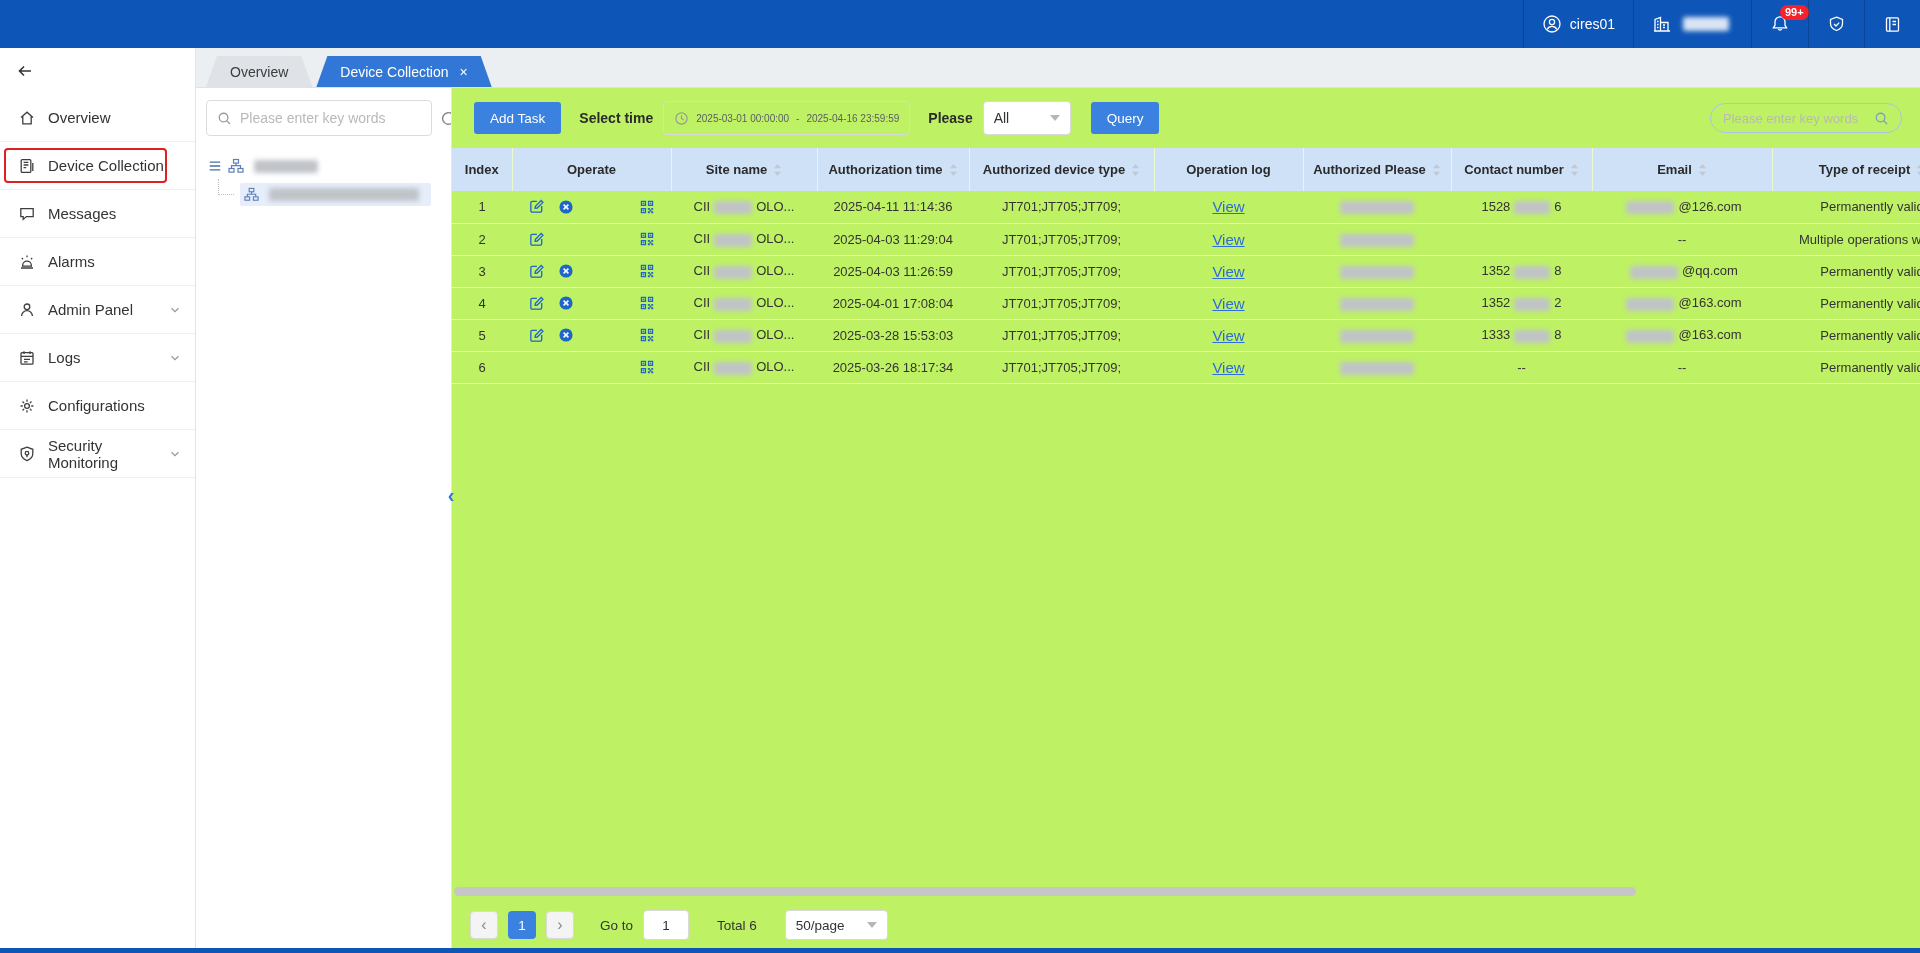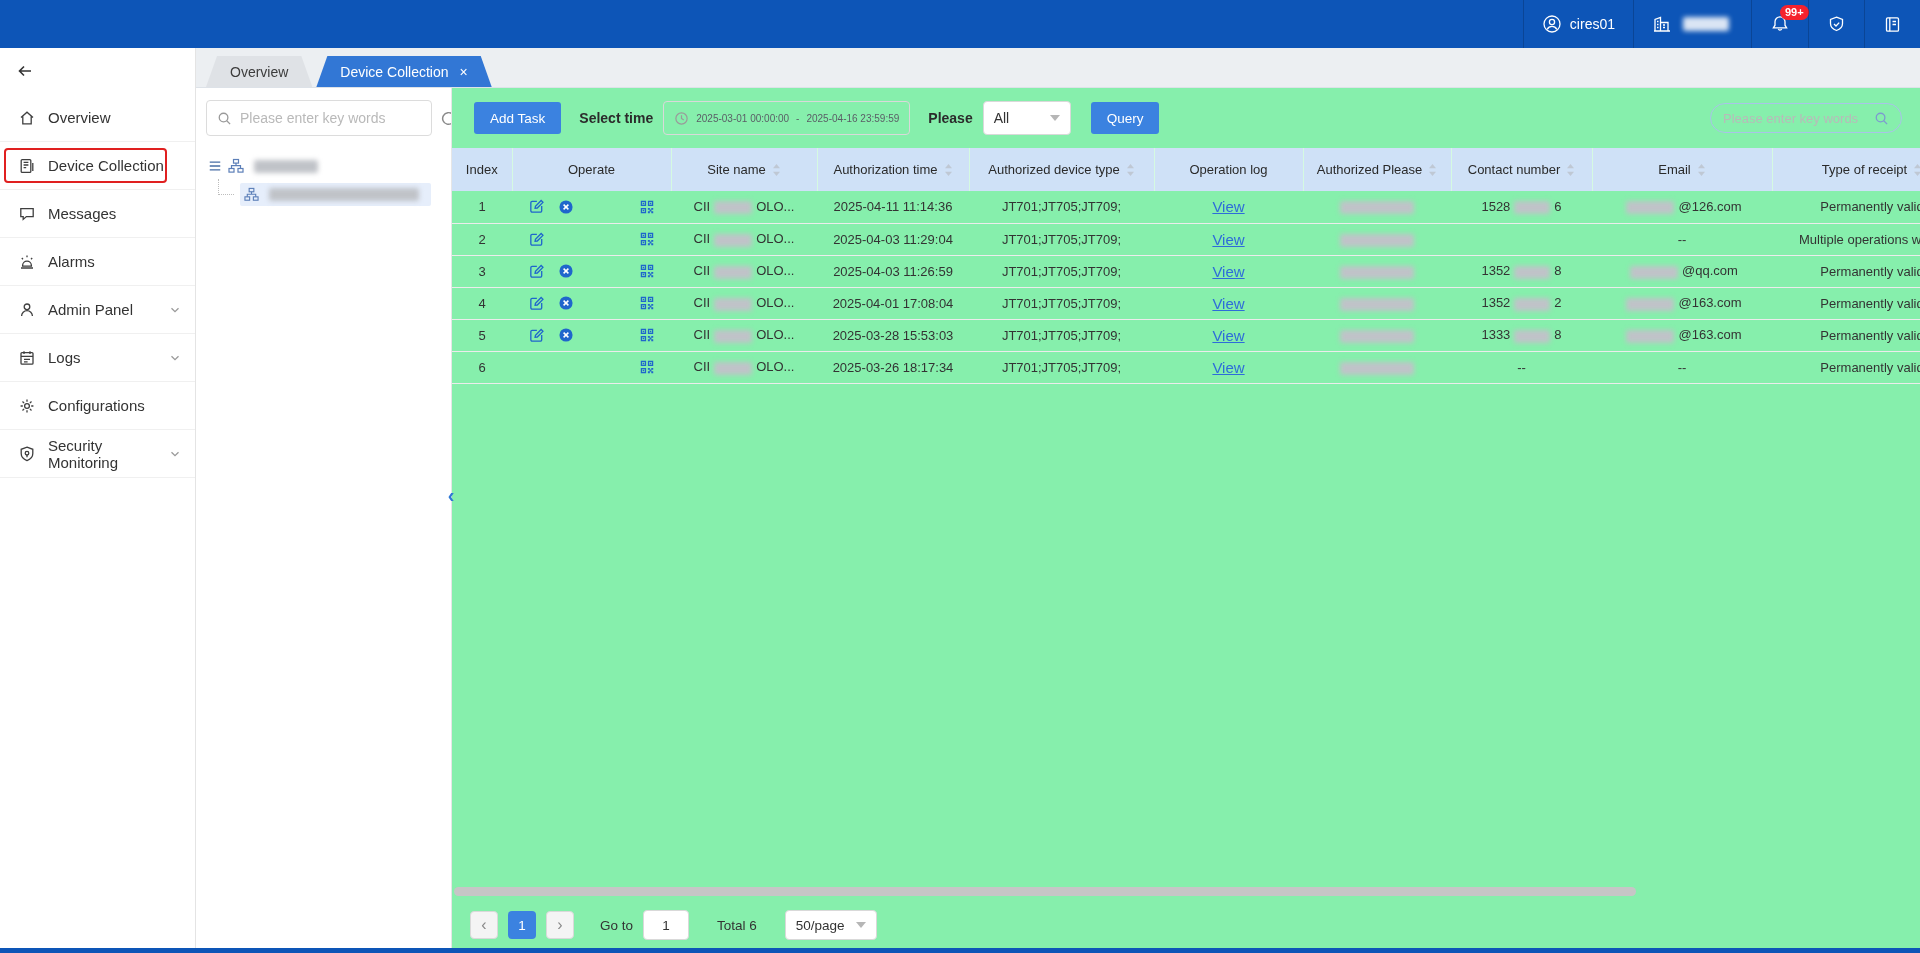--- a/index.html
+++ b/index.html
@@ -39,55 +39,55 @@
 .tree-search-box{flex:1;height:36px;border:1px solid #dcdcdc;border-radius:4px;display:flex;align-items:center;padding:0 10px;gap:8px;background:#fff}
 .tree-search-box input{border:0;outline:0;flex:1;min-width:0;font-size:14px;color:#333;background:transparent;font-family:"Liberation Sans",sans-serif}
 .tree-search-box input::placeholder{color:#b9b9b9}
 .refresh-btn{display:inline-flex;cursor:pointer}
 .tree-node{display:flex;align-items:center;gap:6px;height:28px;padding-left:12px;cursor:pointer;font-size:13px}
 .tree-node.child{padding-left:22px}
 .tree-guide{width:16px;height:16px;border-left:1px dotted #bdbdbd;border-bottom:1px dotted #bdbdbd;transform:translateY(-7px);flex:0 0 16px}
 .tree-node.selected .sel-bg{background:#e6eefb;border-radius:2px;display:flex;align-items:center;gap:6px;padding:4px 8px 4px 4px}
 
 
-.main-panel{flex:1;display:flex;flex-direction:column;min-width:0;background:#86efac;position:relative}
+.main-panel{flex:1;display:flex;flex-direction:column;min-width:0;background:#bef264;position:relative}
 .collapse-handle{position:absolute;left:246px;top:386px;width:18px;height:42px;display:flex;align-items:center;justify-content:center;color:#2f78d5;font-size:20px;font-weight:700;cursor:pointer;z-index:5}
 
 .toolbar{flex:0 0 60px;display:flex;align-items:center;padding:0 18px 0 22px}
 .btn{background:#3b82e0;color:#fff;border:none;border-radius:3px;font-size:13.5px;height:32px;padding:0 16px;cursor:pointer;font-family:"Liberation Sans",sans-serif}
 .tb-label{font-size:14px;font-weight:700;color:#2b2b2b;margin-left:18px;white-space:nowrap}
 .date-range{margin-left:10px;height:34px;border:1px solid #d9d9d9;border-radius:4px;display:flex;align-items:center;gap:7px;padding:0 10px;font-size:10px;color:#5a5e66;cursor:pointer;white-space:nowrap}
 .select-box{margin-left:10px;height:34px;border:1px solid #d9d9d9;border-radius:4px;display:flex;align-items:center;justify-content:space-between;padding:0 10px;font-size:14px;color:#333;cursor:pointer;width:88px;background:#fff}
 .caret{width:0;height:0;border-left:5px solid transparent;border-right:5px solid transparent;border-top:6px solid #b6b6b6}
 .query-btn{margin-left:20px}
 .search-pill{margin-left:auto;width:192px;height:30px;border:1px solid #a9c3e8;border-radius:16px;display:flex;align-items:center;padding:0 12px;gap:6px}
 .search-pill input{border:0;outline:0;flex:1;min-width:0;font-size:13px;color:#333;background:transparent;font-family:"Liberation Sans",sans-serif}
 .search-pill input::placeholder{color:#b9b9b9}
 
 
 .table-wrap{flex:1;min-height:0;overflow:hidden}
 table{border-collapse:collapse;table-layout:fixed;width:1520px}
-thead th{background:#cfe1f7;height:34px;font-size:13px;color:#2a2a2a;font-weight:400;border-right:1px solid rgba(255,255,255,.65);padding:14px 4px;white-space:nowrap;overflow:hidden}
+thead th{background:#cfe1f7;height:34px;font-size:13px;color:#2a2a2a;font-weight:700;border-right:1px solid rgba(255,255,255,.65);padding:14px 4px;white-space:nowrap;overflow:hidden}
 .th-inner{display:flex;align-items:center;justify-content:center;gap:6px}
 tbody td{height:32px;border-bottom:1px solid #ececec;font-size:13px;color:#333;text-align:center;white-space:nowrap;overflow:hidden;padding:0 4px}
 .op-cell{display:flex;align-items:center;padding:0 12px;gap:13px}
 .op-icon{display:inline-flex;cursor:pointer}
 .op-qr{margin-left:auto}
 .view-link{color:#2e6cd9;text-decoration:underline;cursor:pointer;font-size:15px}
 
 
 .hscroll{flex:0 0 12px;position:relative;margin:2px 0 4px 0}
 .hthumb{position:absolute;left:2px;top:1px;height:9px;width:80.5%;background:#c6c6c6;border-radius:5px;cursor:pointer}
 .pagination{flex:0 0 46px;display:flex;align-items:center;padding-left:18px;font-size:13.5px;color:#333}
 .pg-btn{width:28px;height:28px;border:1px solid #d9d9d9;background:#f4f4f4;border-radius:4px;display:flex;align-items:center;justify-content:center;color:#8a8a8a;font-size:16px;cursor:pointer}
 .pg-current{width:28px;height:28px;background:#3b82e0;color:#fff;border-radius:4px;display:flex;align-items:center;justify-content:center;font-size:13.5px;margin:0 10px;cursor:pointer}
 .goto-label{margin-left:26px}
 .goto-input{width:46px;height:30px;border:1px solid #d9d9d9;border-radius:4px;text-align:center;font-size:13.5px;color:#333;margin-left:10px;outline:none;font-family:"Liberation Sans",sans-serif}
 .total-label{margin-left:28px}
-.size-select{margin-left:28px;width:92px;height:30px;border:1px solid #d9d9d9;border-radius:4px;display:flex;align-items:center;justify-content:space-between;padding:0 10px;color:#333;cursor:pointer;font-size:13.5px;background:#fff}
+.size-select{margin-left:28px;width:103px;height:30px;border:1px solid #d9d9d9;border-radius:4px;display:flex;align-items:center;justify-content:space-between;padding:0 10px;color:#333;cursor:pointer;font-size:13.5px;background:#fff}
 
 .footer-strip{flex:0 0 5px;background:#0d55b7}
 svg{display:block}
 </style>
 </head>
 <body>
 
 <div class="app">
 
   <header class="topbar">

